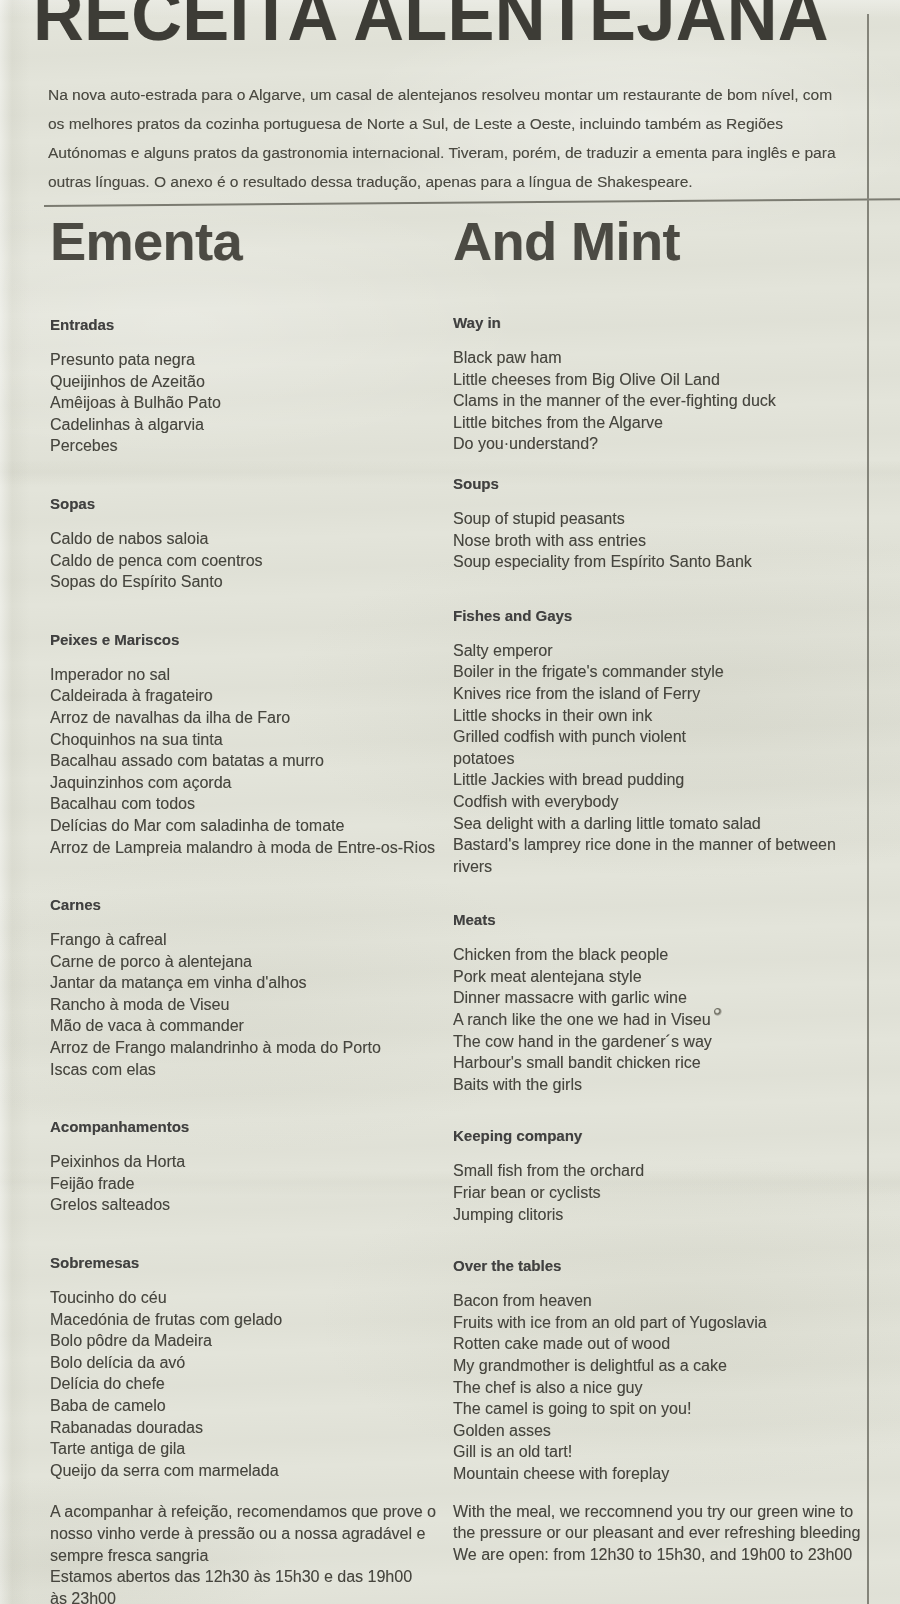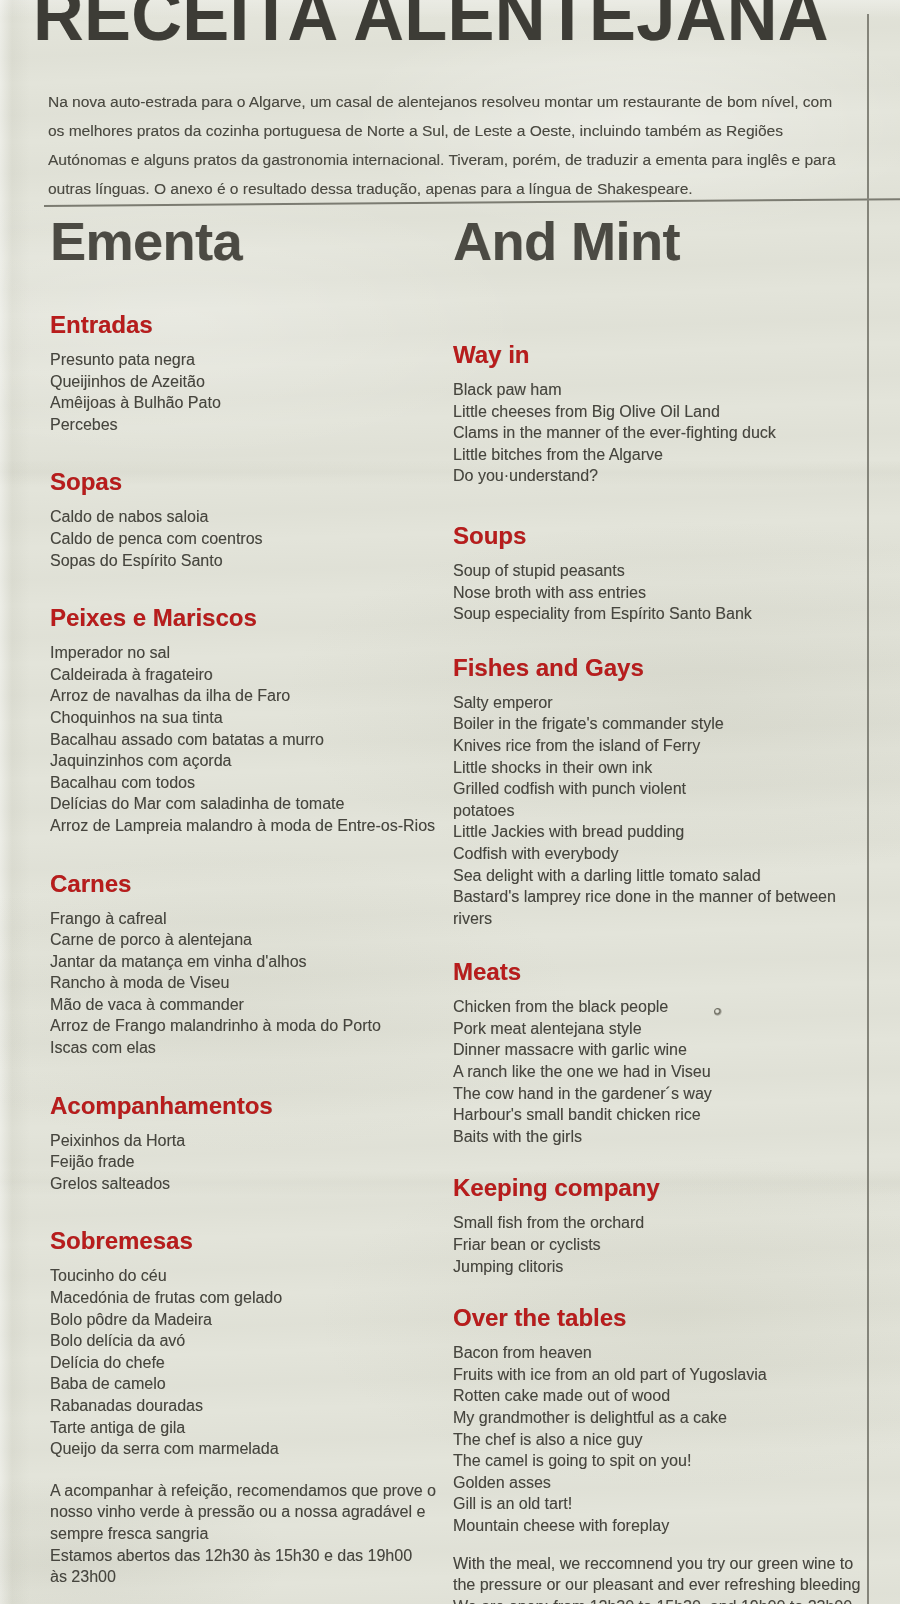--- a/index.html
+++ b/index.html
@@ -38,21 +38,21 @@
     margin: 0;
     font-size: 70px; font-weight: 700;
     letter-spacing: 0.5px;
     color: #3d3c36;
     white-space: nowrap;
     transform: scaleY(1.04);
     text-shadow: 0.4px 0.4px 0.5px rgba(55,55,45,0.45);
   }
   .intro {
     position: absolute;
-    left: 48px; top: 87px;
+    left: 48px; top: 80px;
     width: 830px;
     color: #4a4941;
     font-size: 15.5px;
     line-height: 29px;
     text-shadow: 0.3px 0.3px 0.4px rgba(60,60,50,0.30);
   }
   .intro-line { white-space: nowrap; }
   .rule {
     position: absolute;
     left: 44px; top: 205px;
@@ -72,39 +72,39 @@
   .col-right { left: 453px; width: 406px; }
   .col-heading {
     font-size: 54px; font-weight: 700;
     line-height: 58px;
     letter-spacing: -0.5px;
     color: #4b4a43;
     text-shadow: 0.4px 0.4px 0.5px rgba(60,60,50,0.40);
     white-space: nowrap;
   }
   .section-header {
-    font-size: 24px; font-weight: 700;
+    font-size: 15px; font-weight: 700;
     line-height: 26px;
-    color: #b91c1c;
+    color: #404040;
     margin-bottom: 11px;
     text-shadow: 0.3px 0.3px 0.4px rgba(55,55,45,0.40);
     white-space: nowrap;
   }
   .menu-item {
     font-size: 16px;
     line-height: 21.6px;
     color: #46453e;
     text-shadow: 0.3px 0.3px 0.4px rgba(60,60,50,0.30);
     white-space: nowrap;
   }
   .col-left  .sections > .menu-section { margin-top: 34px; }
   .col-left  .sections > .menu-section:nth-of-type(1) { margin-top: 42px; }
   .col-right .sections > .menu-section { margin-top: 30px; }
-  .col-right .sections > .menu-section:nth-of-type(1) { margin-top: 72px; }
-  .col-right .sections > .menu-section:nth-of-type(2) { margin-top: 36px; }
+  .col-right .sections > .menu-section:nth-of-type(1) { margin-top: 40px; }
+  .col-right .sections > .menu-section:nth-of-type(2) { margin-top: 16px; }
   .col-right .sections > .menu-section:nth-of-type(5),
   .col-right .sections > .menu-section:nth-of-type(6) { margin-top: 28px; }
   .col-footer {
     font-size: 16px;
     line-height: 21.6px;
     color: #46453e;
     text-shadow: 0.3px 0.3px 0.4px rgba(60,60,50,0.30);
   }
   .col-left  .col-footer { margin-top: 20px; }
   .col-right .col-footer { margin-top: 16px; }
@@ -147,20 +147,21 @@
         <div class="menu-section">
           <div class="section-header">Entradas</div>
           <div class="section-items">
 
               <div class="menu-item">Presunto pata negra</div>
 
               <div class="menu-item">Queijinhos de Azeitão</div>
 
               <div class="menu-item">Amêijoas à Bulhão Pato</div>
 
+              <div class="menu-item">Cadelinhas à algarvia</div>
 
               <div class="menu-item">Percebes</div>
             </div>
         </div>
 
         <div class="menu-section">
           <div class="section-header">Sopas</div>
           <div class="section-items">
 
               <div class="menu-item">Caldo de nabos saloia</div>

